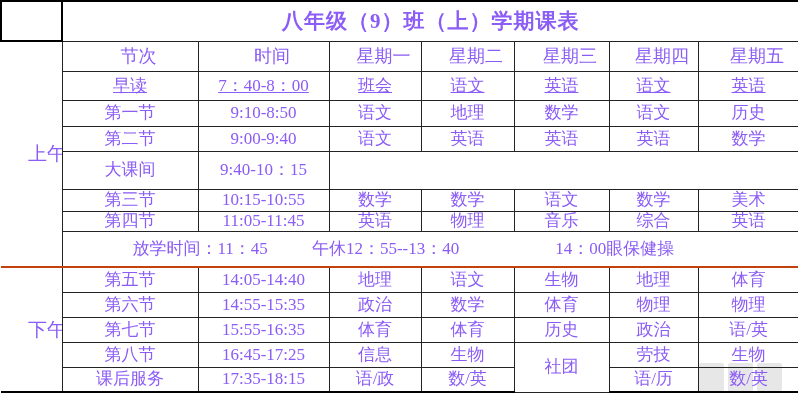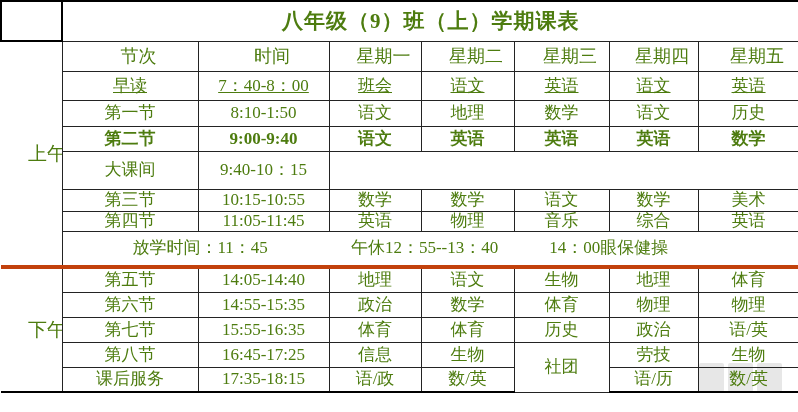--- a/index.html
+++ b/index.html
@@ -4,21 +4,21 @@
 <style>
   * { box-sizing: border-box; margin: 0; padding: 0; }
   html, body { background: #ffffff; }
   .screen {
     position: relative;
     width: 798px;
     height: 412px;
     background: #ffffff;
     overflow: hidden;
     font-family: "Liberation Serif", "DejaVu Serif", serif;
-    color: #4d7c0f;
+    color: #8b5cf6;
   }
   
   .watermark {
     position: absolute;
     left: 699px;
     top: 363px;
     display: flex;
     gap: 4px;
     z-index: 0;
   }
@@ -43,21 +43,21 @@
     line-height: 1.05;
     white-space: nowrap;
     overflow: hidden;
     background: transparent;
   }
   
   tr.rt { height: 40px; }
   tr.rh { height: 30px; }
   tr.ra { height: 29px; text-decoration: underline; }
   tr.rb { height: 26px; }
-  tr.rc { height: 25px; font-weight: bold; }
+  tr.rc { height: 25px; }
   tr.rd { height: 38px; }
   tr.re { height: 22px; }
   tr.rf { height: 20px; }
   tr.rg { height: 36px; }
   tr.rp { height: 25px; }
   
   td.corner {
     border: 2px solid #000;
   }
   td.title-cell {
@@ -66,31 +66,31 @@
     font-weight: bold;
     letter-spacing: 1px;
   }
   td.section-cell {
     border-left: none;
     font-size: 19px;
     padding-left: 27px;
   }
   td.section-pm { border-bottom: 2px solid #000; }
   td.header-cell { font-size: 18px; padding-left: 17px; }
-  tr.sep > td { border-top: 4px solid #c2410c; margin-top: 40px; }
+  tr.sep > td { border-top: 2px solid #c2410c; margin-top: 40px; }
   tr.last > td { border-bottom: 2px solid #000; text-align: center; }
   td.lunch-cell { padding: 0; }
   .lunch-flex {
     display: flex;
     align-items: center;
     padding-left: 70px;
     font-size: 17px;
   }
-  .lunch-flex .mid { margin-left: 83px; text-align: center; }
-  .lunch-flex .eye { margin-left: 51px; }
+  .lunch-flex .mid { margin-left: 44px; text-align: center; }
+  .lunch-flex .eye { margin-left: 96px; }
 </style>
 </head>
 <body>
 
 <div class="screen">
 
   <div class="watermark">
     <span class="wm-block"></span>
     <span class="wm-block"></span>
     <span class="wm-block"></span>
@@ -129,21 +129,21 @@
       <td>早读</td>
       <td>7：40-8：00</td>
       <td>班会</td>
       <td>语文</td>
       <td>英语</td>
       <td>语文</td>
       <td>英语</td>
     </tr>
     <tr class="rb">
       <td>第一节</td>
-      <td>8:10-1:50</td>
+      <td>9:10-8:50</td>
       <td>语文</td>
       <td>地理</td>
       <td>数学</td>
       <td>语文</td>
       <td>历史</td>
     </tr>
     <tr class="rc">
       <td>第二节</td>
       <td>9:00-9:40</td>
       <td>语文</td>

